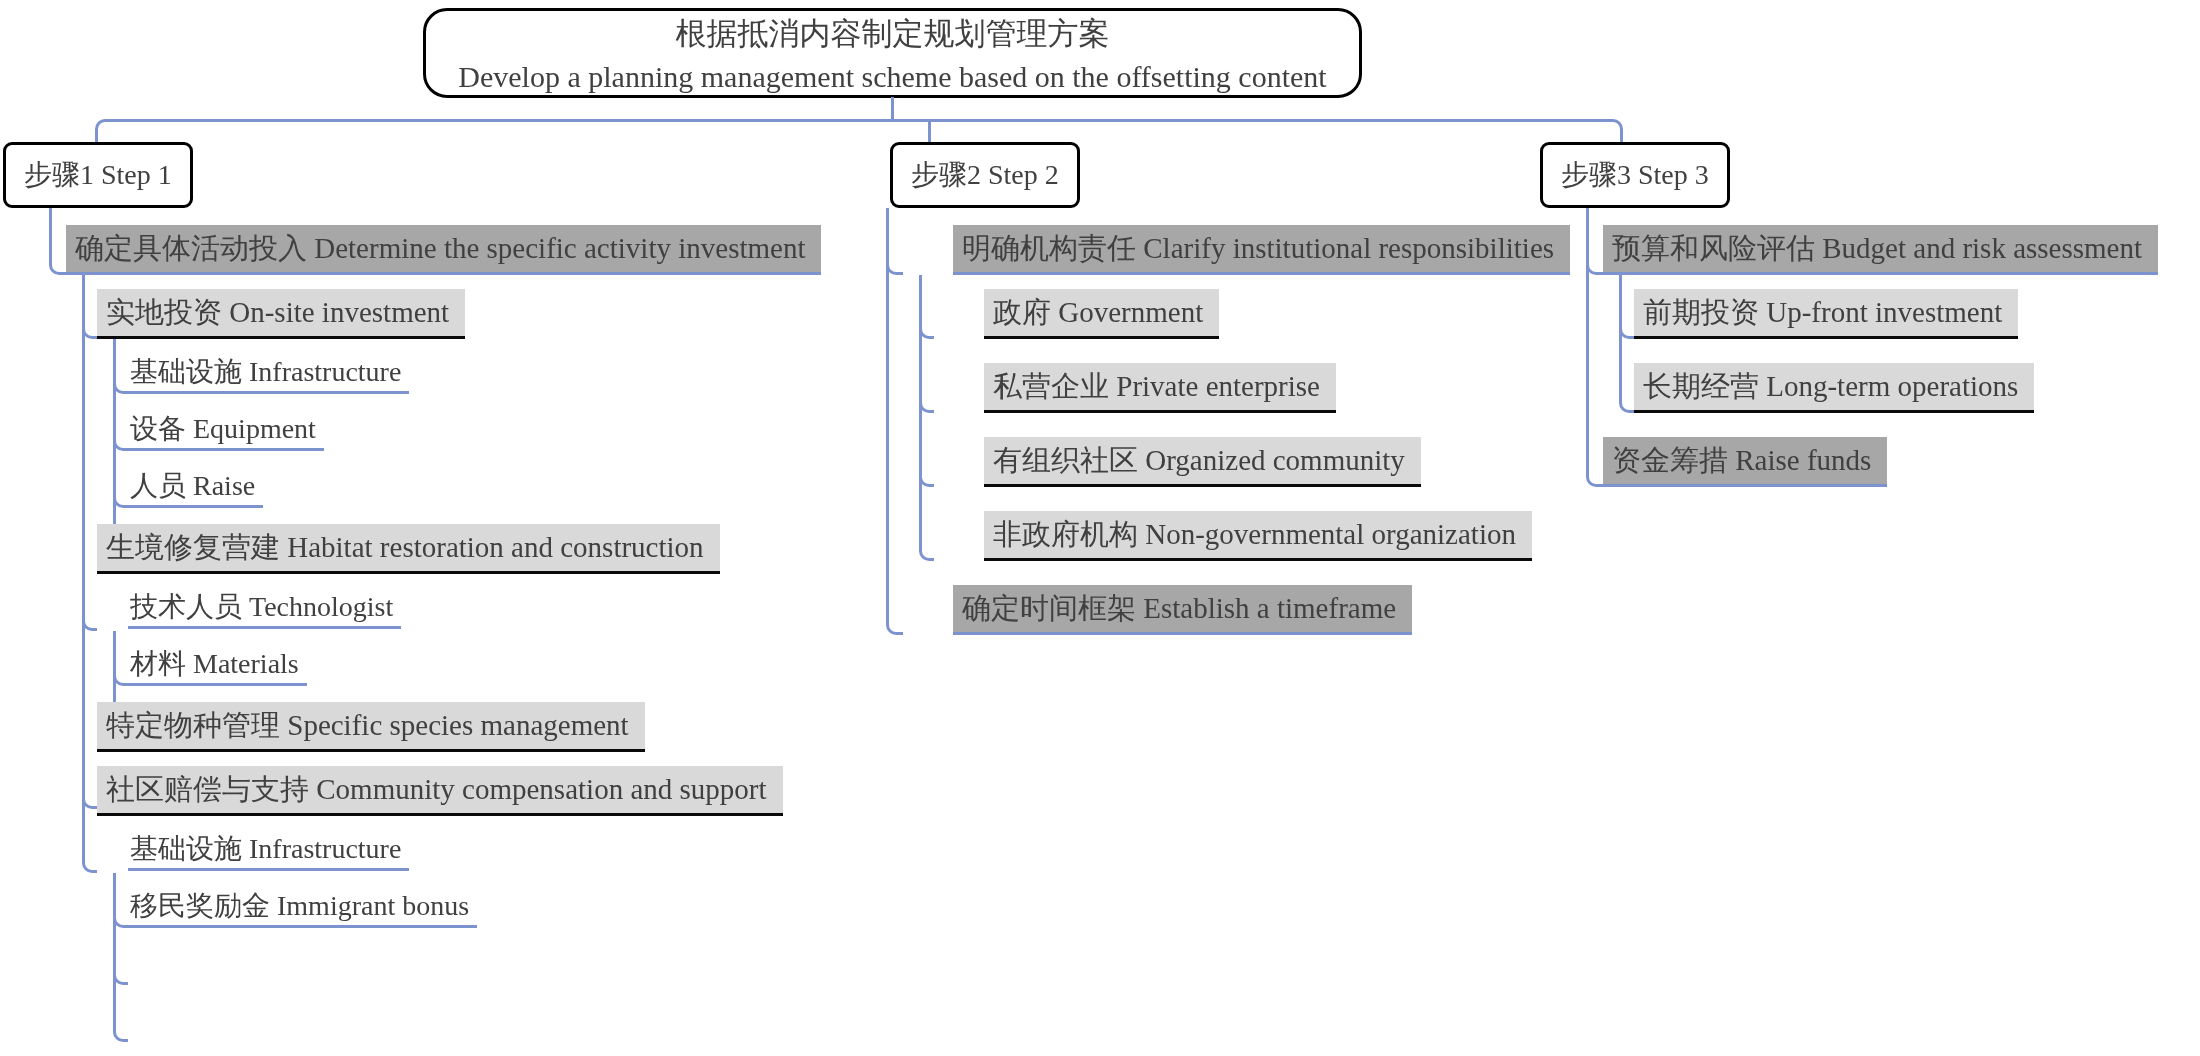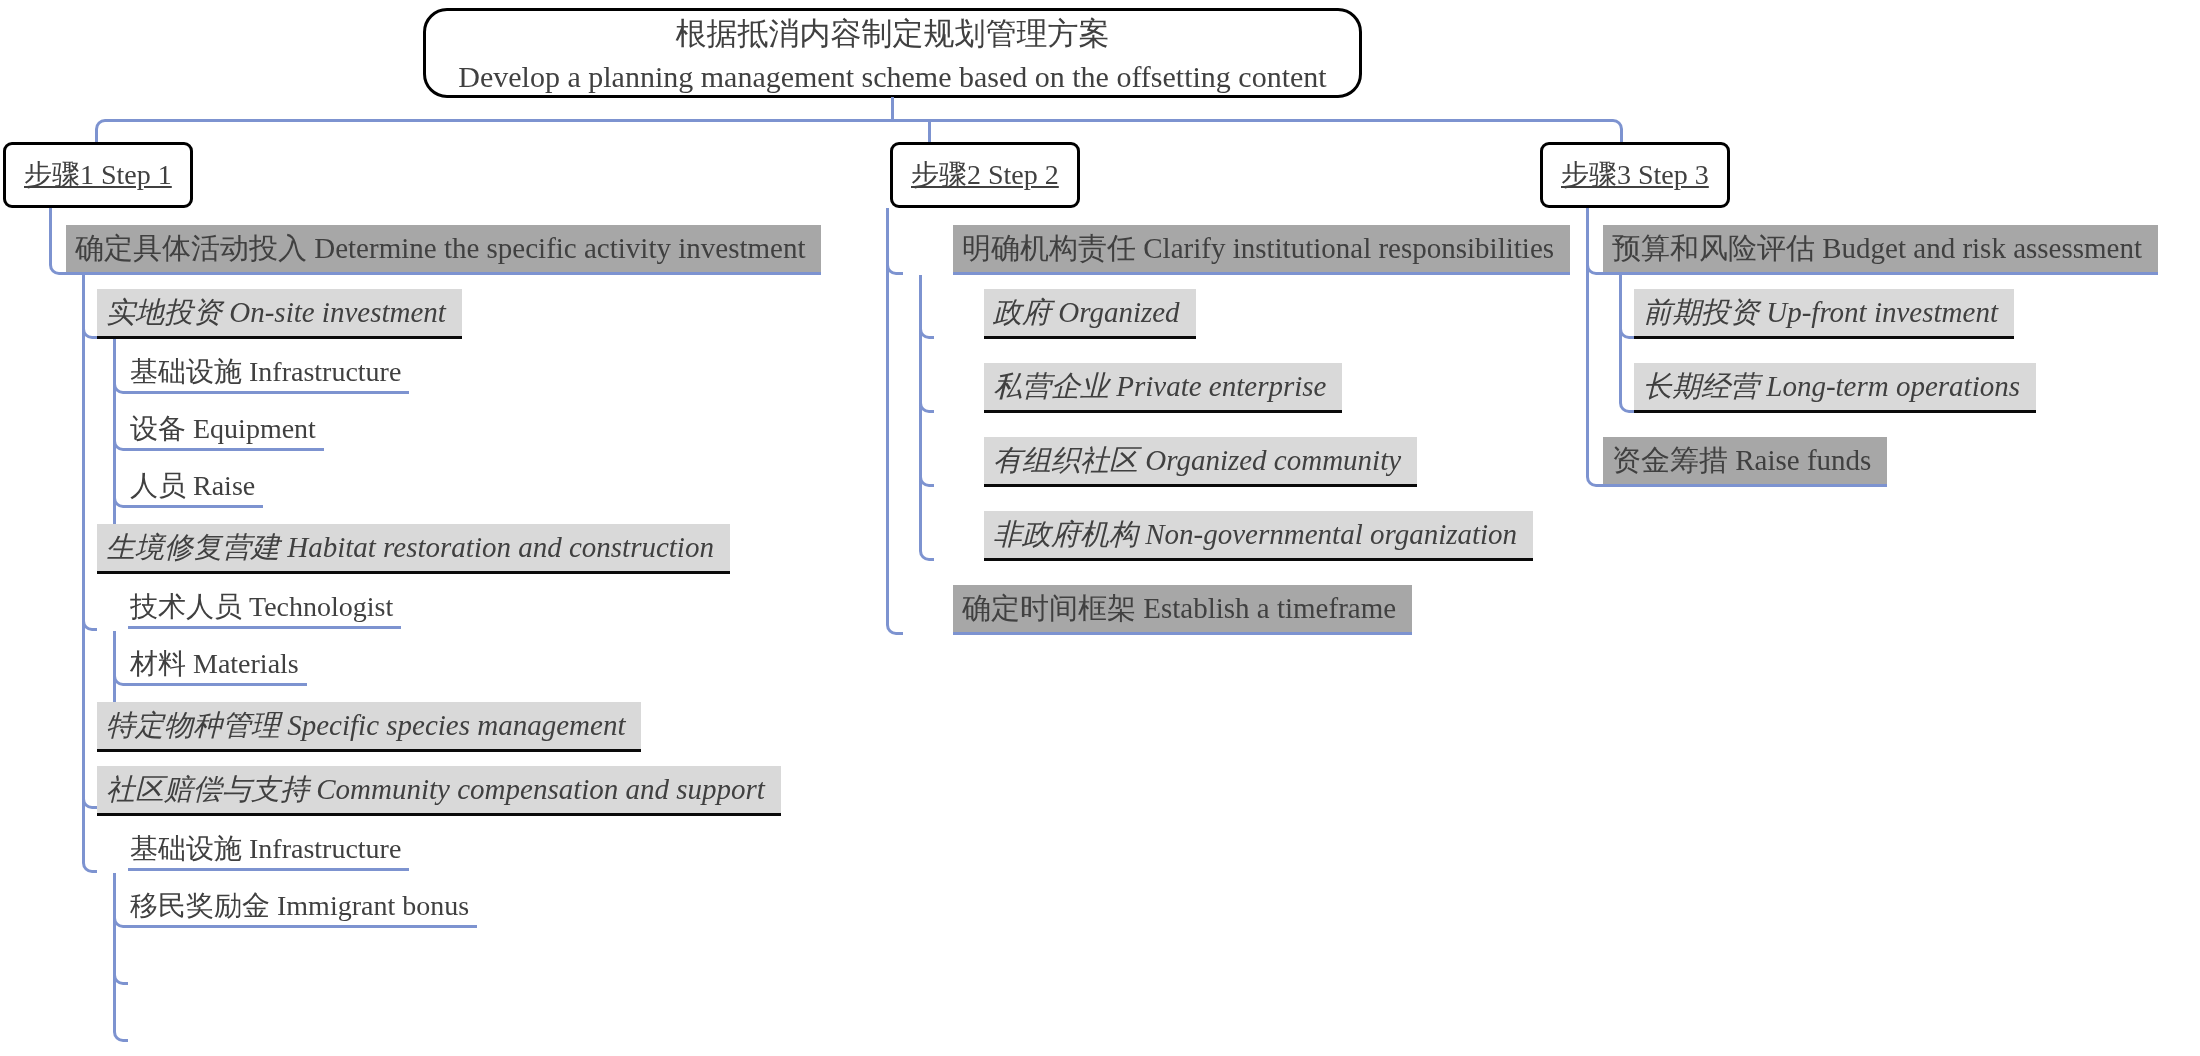--- a/index.html
+++ b/index.html
@@ -18,31 +18,31 @@
   .root-line-zh{font-size:31px;line-height:44px;margin-top:1px;}
   .root-line-en{font-size:30px;line-height:41px;}
   
   #connectors{position:absolute;left:0;top:0;width:100%;height:100%;pointer-events:none;}
   .cline{position:absolute;box-sizing:border-box;}
   
   .column{position:absolute;top:142px;}
   .stepbox{
     display:block;width:fit-content;box-sizing:border-box;
     height:66px;line-height:60px;border:3px solid #000;border-radius:9px;
-    background:#fff;font-size:28px;padding:0 18px;white-space:nowrap;text-decoration:underline;
+    background:#fff;font-size:28px;padding:0 18px;white-space:nowrap;
   }
   .kids{position:relative;padding-left:31px;margin-bottom:10px;}
   .kids-root{padding-left:63px;margin-top:17px;margin-bottom:0;}
   .node{
     display:block;width:fit-content;box-sizing:border-box;white-space:nowrap;
     font-size:29px;height:50px;line-height:46px;
     padding:0 16px 0 9px;
   }
   .node.dark{background:var(--dark,#a7a7a7);border-bottom:3px solid var(--blue,#7d93d0);margin-bottom:14px;}
-  .node.light{background:var(--light,#d9d9d9);border-bottom:3px solid #0a0a0a;margin-bottom:14px;font-style:italic;}
+  .node.light{background:var(--light,#d9d9d9);border-bottom:3px solid #0a0a0a;margin-bottom:14px;}
   .col2 .node.light,.col3 .node.light{margin-bottom:24px;}
   .node.plain{
     background:transparent;border-bottom:3px solid var(--blue,#7d93d0);
     font-size:28px;height:41px;line-height:37px;padding:0 8px 0 2px;margin-bottom:16px;
   }
 </style>
 </head>
 <body>
 
 <div id="canvas" style="--blue: #7d93d0; --dark: #a7a7a7; --light: #d9d9d9; --bg: #ffffff;">
@@ -142,21 +142,21 @@
         </div>
       </div>
     </div>
   <div class="column col2" style="left:890px">
       <div class="stepbox">步骤2 Step 2</div>
       <div class="kids kids-root">
         <div class="branch">
           <div class="node dark">明确机构责任 Clarify institutional responsibilities</div>
           <div class="kids">
             <div class="branch">
-              <div class="node light">政府 Organized</div>
+              <div class="node light">政府 Government</div>
             </div>
             <div class="branch">
               <div class="node light">私营企业 Private enterprise</div>
             </div>
             <div class="branch">
               <div class="node light">有组织社区 Organized community</div>
             </div>
             <div class="branch">
               <div class="node light">非政府机构 Non-governmental organization</div>
             </div>

